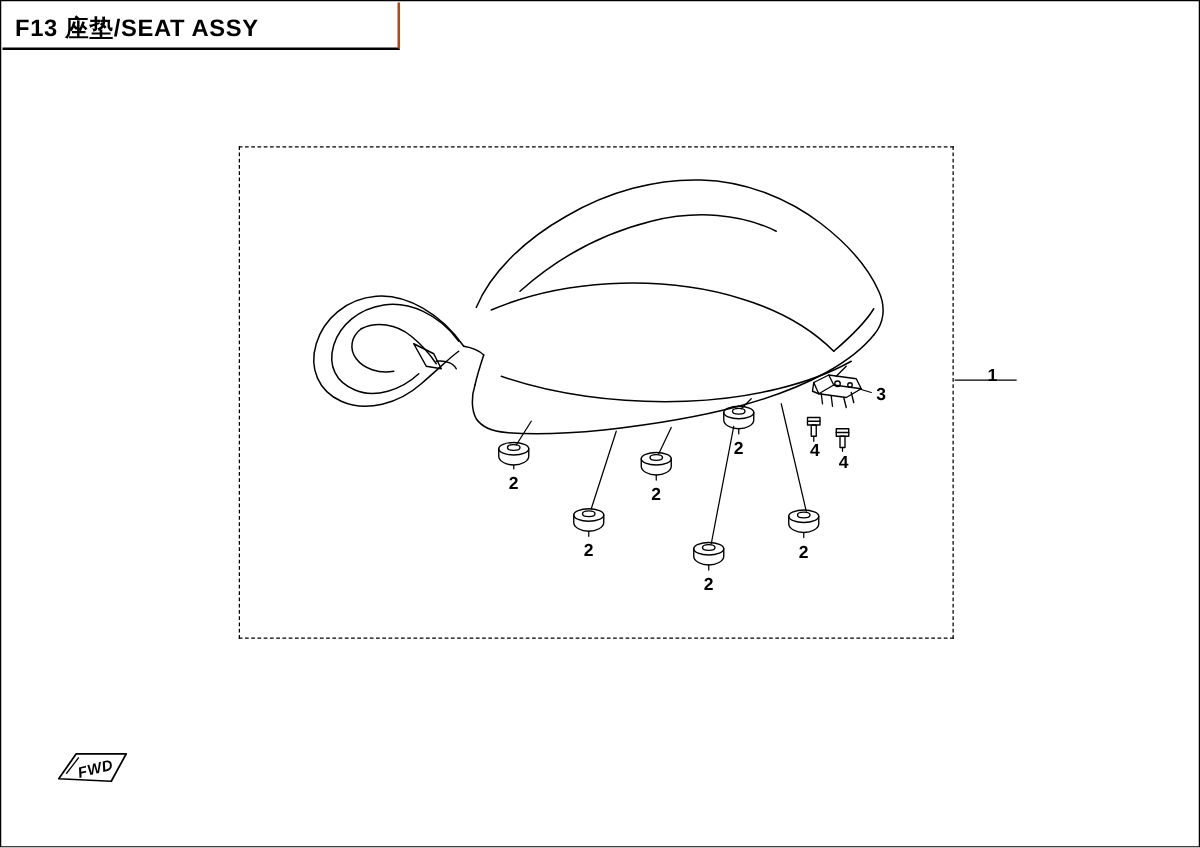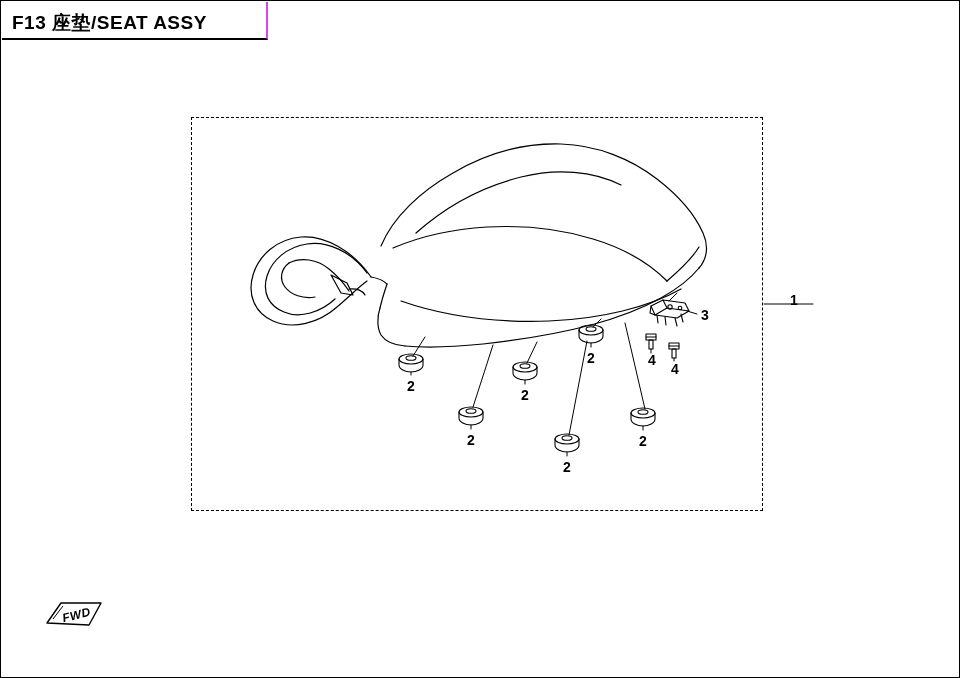--- a/index.html
+++ b/index.html
@@ -17,23 +17,23 @@
     background: #ffffff;
     overflow: hidden;
     box-sizing: border-box;
     border: 1px solid #000000;
   }
   
   #title-block {
     position: absolute;
     left: 1px;
     top: 1px;
-    width: 266px;
+    width: 318px;
     height: 38px;
-    border-right: 2px solid #d946ef;
+    border-right: 2px solid #c2410c;
     border-bottom: 2px solid #000000;
     box-sizing: border-box;
     background: #ffffff;
   }
   #title-text {
     position: absolute;
     left: 10px;
     top: 8px;
     font-size: 19px;
     font-weight: bold;

